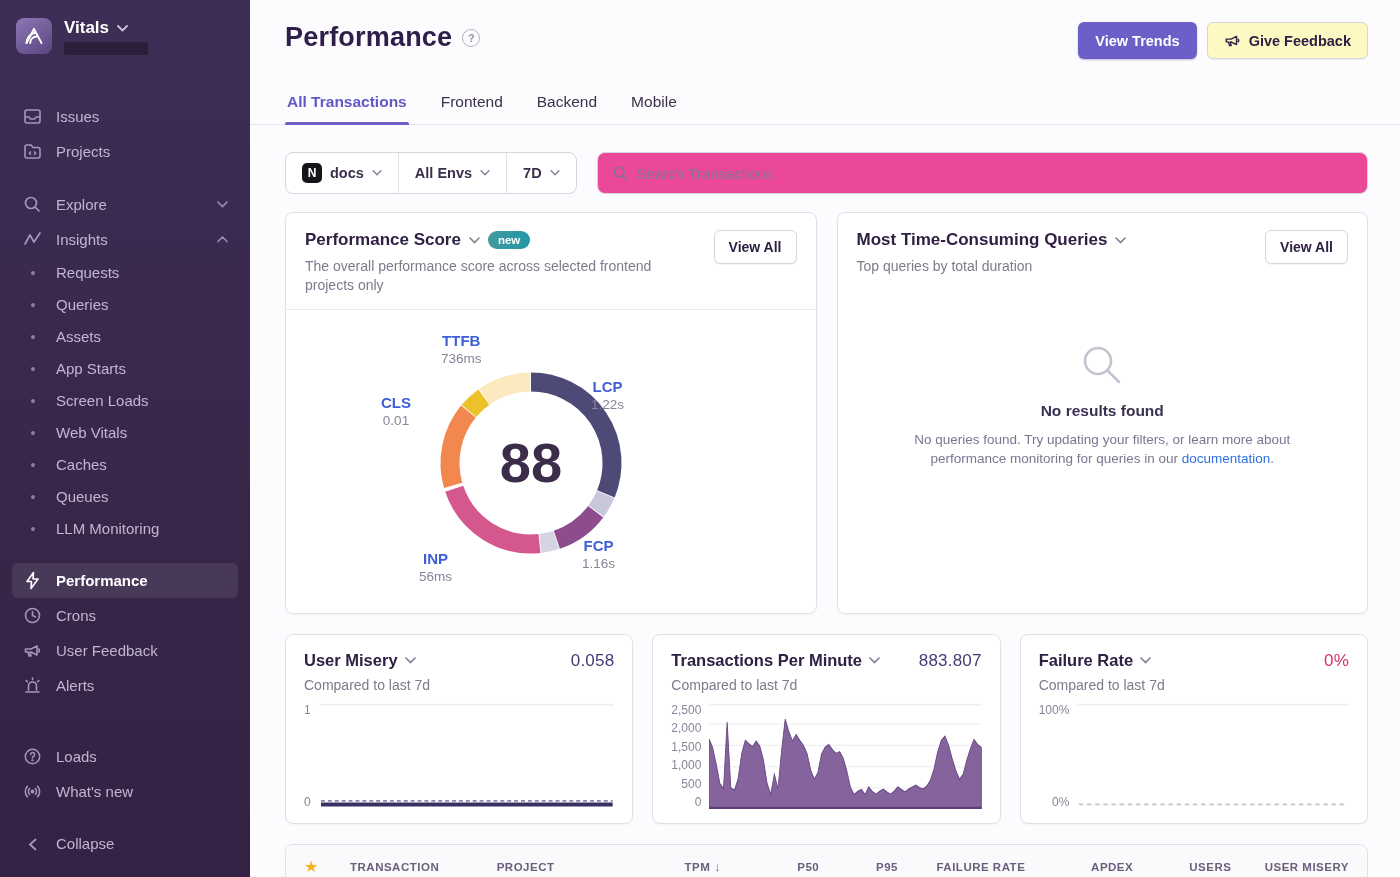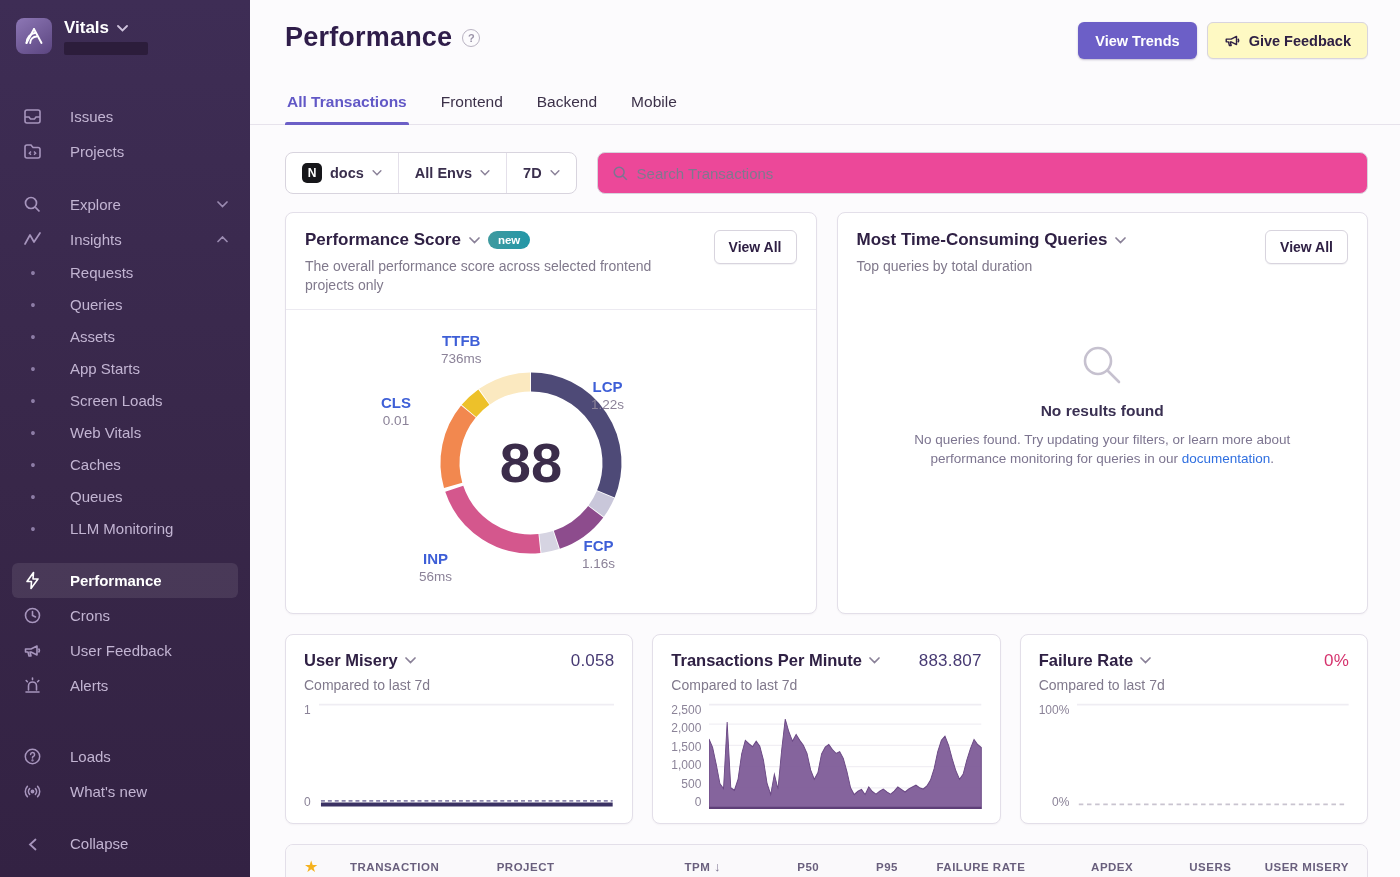--- a/index.html
+++ b/index.html
@@ -10,21 +10,21 @@
   
   .sidebar { background:linear-gradient(180deg,#3e2d55 0%,#382749 55%,#332243 100%);
     color:#c2b4d2; padding:14px 12px 16px; display:flex; flex-direction:column; position:relative; }
   .brand { display:flex; align-items:flex-start; gap:12px; padding:4px 4px 10px; }
   .brand-logo { width:36px; height:36px; border-radius:8px; flex:0 0 auto;
     background:linear-gradient(145deg,#8d77b5,#5b4580); display:flex; align-items:center; justify-content:center; }
   .brand-txt { display:flex; flex-direction:column; gap:4px; }
   .brand-row { display:flex; align-items:center; gap:8px; color:#fff; font-weight:bold; font-size:17px; }
   .brand-sub { width:84px; height:13px; background:#2c1d3b; border-radius:2px; }
   .nav { margin-top:16px; display:flex; flex-direction:column; }
-  .nav-item { display:flex; align-items:center; gap:28px; padding:8px 10px; border-radius:6px;
+  .nav-item { display:flex; align-items:center; gap:14px; padding:8px 10px; border-radius:6px;
     font-size:15px; color:#c2b4d2; cursor:pointer; line-height:1.2; }
   .nav-item .ni-icon { width:20px; display:flex; justify-content:center; color:#a795bd; }
   .nav-item.active { background:rgba(255,255,255,0.09); color:#fff; font-weight:bold; }
   .nav-item.active .ni-icon { color:#fff; }
   .nav-item .grow { flex:1; }
   .nav-gap { height:18px; }
   .nav-sub { display:flex; flex-direction:column; }
   .nav-sub .nav-item { padding:7px 10px 7px 12px; font-size:15px; }
   .dot { width:18px; display:flex; justify-content:center; color:#8d7da6; font-size:14px; }
   .sidebar-bottom { margin-top:auto; }

